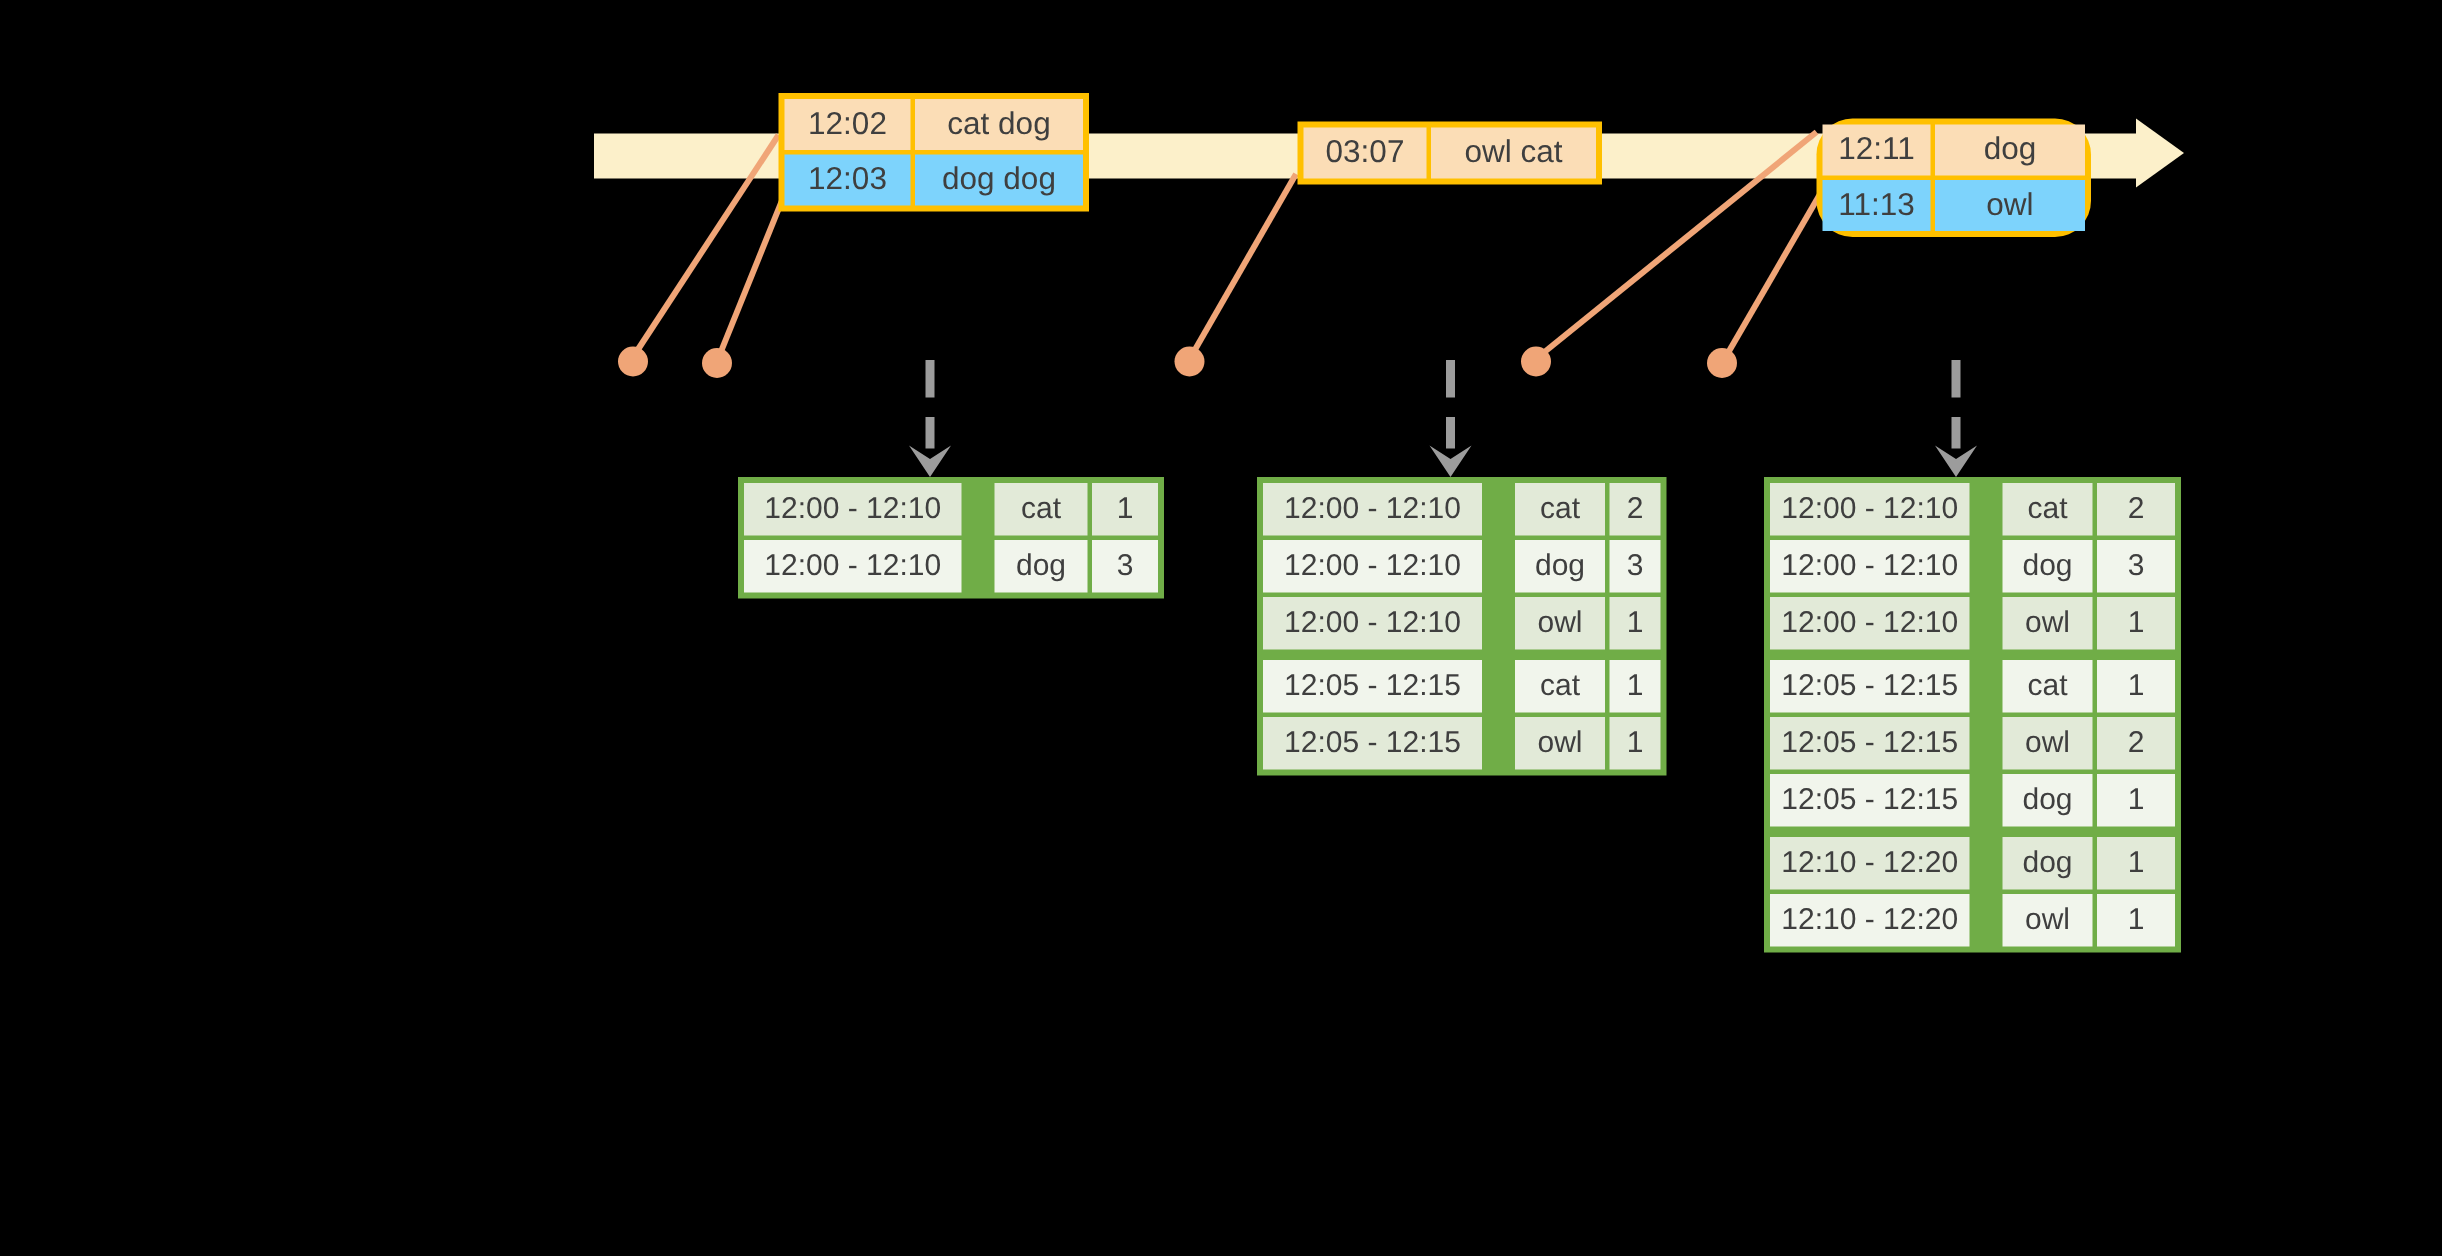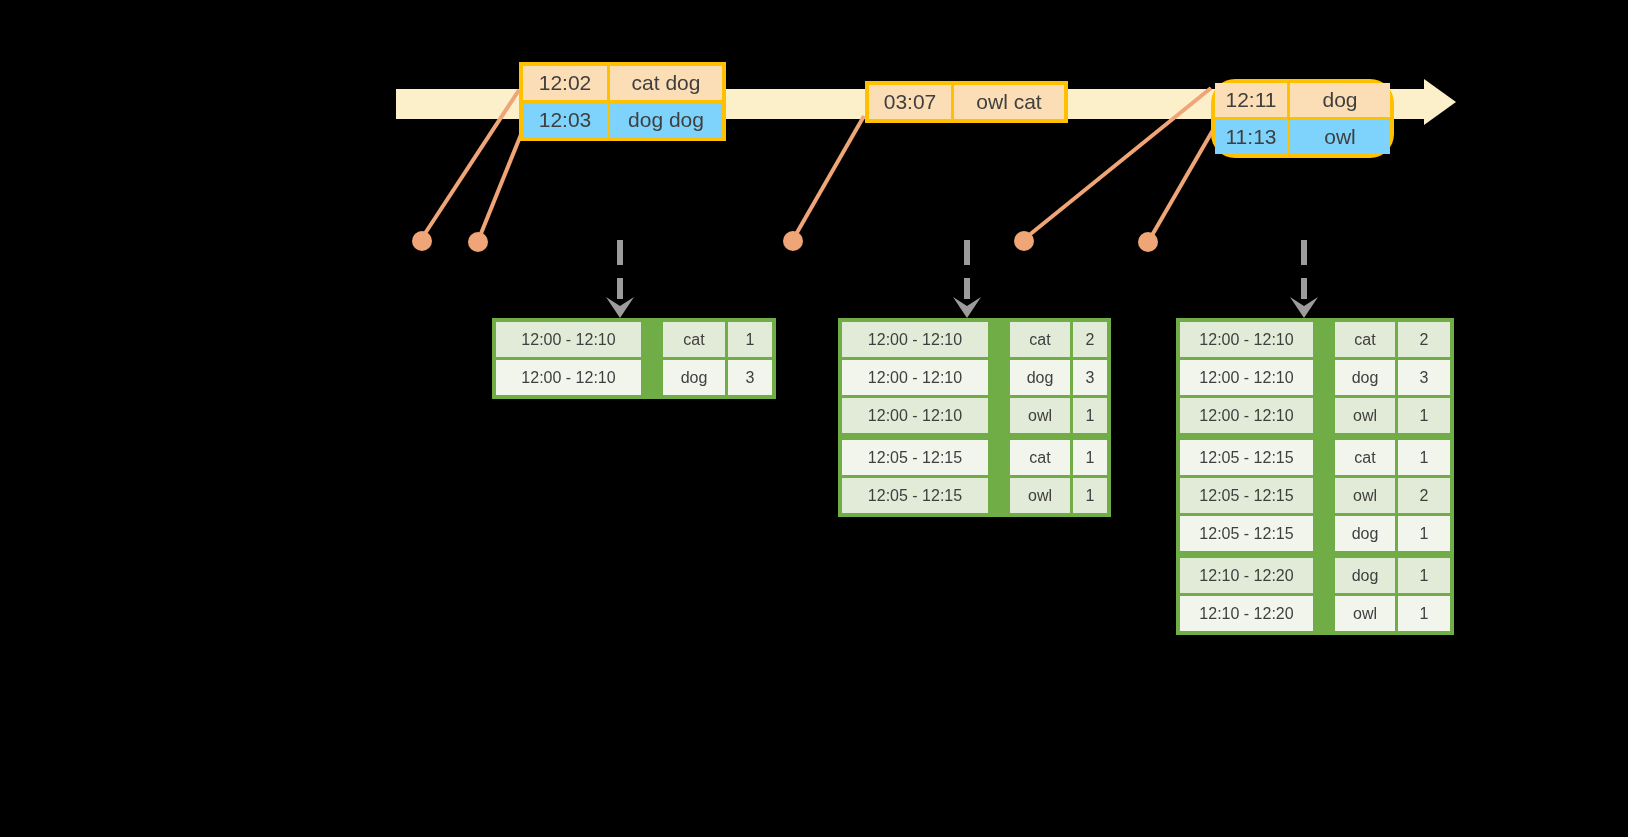--- a/index.html
+++ b/index.html
@@ -23,21 +23,21 @@
   .batch .cell.dark{background:#FBDDB6;}
   .batch .cell.light{background:#7dd3fc;}
   #batch-0{left:519px;top:62px;text-align:right;--tw:84px;--ww:112px;}
   #batch-1{left:865px;top:81px;--tw:82px;--ww:110px;}
   #batch-2{left:1211px;top:79px;border-radius:24px;--tw:72px;--ww:100px;}
   
   .result{position:absolute;background:#70AD47;padding:4px;}
   .result .rrow{display:flex;gap:3px;}
   .result .rrow.sep{margin-top:3px;}
   .result .rrow.gsep{margin-top:7px;}
-  .result .cell{height:35px;display:flex;align-items:center;justify-content:center;font-size:16px;}
+  .result .cell{height:35px;display:flex;align-items:center;justify-content:center;font-size:20px;}
   .result .cell.c1{width:var(--c1);}
   .result .cell.c2{width:var(--c2);margin-left:19px;}
   .result .cell.c3{width:var(--c3);}
   .result .cell.gdark{background:#E2EAD8;}
   .result .cell.glight{background:#F1F5EC;}
   #result-0{left:492px;top:318px;--c1:145px;--c2:62px;--c3:44px;}
   #result-1{left:838px;top:318px;--c1:146px;--c2:60px;--c3:34px;}
   #result-2{left:1176px;top:318px;--c1:133px;--c2:60px;--c3:52px;}
 </style>
 </head>

